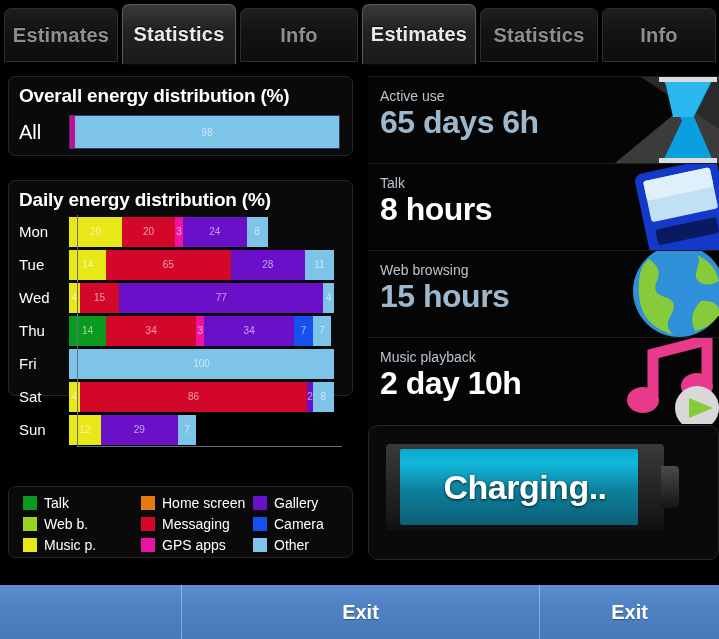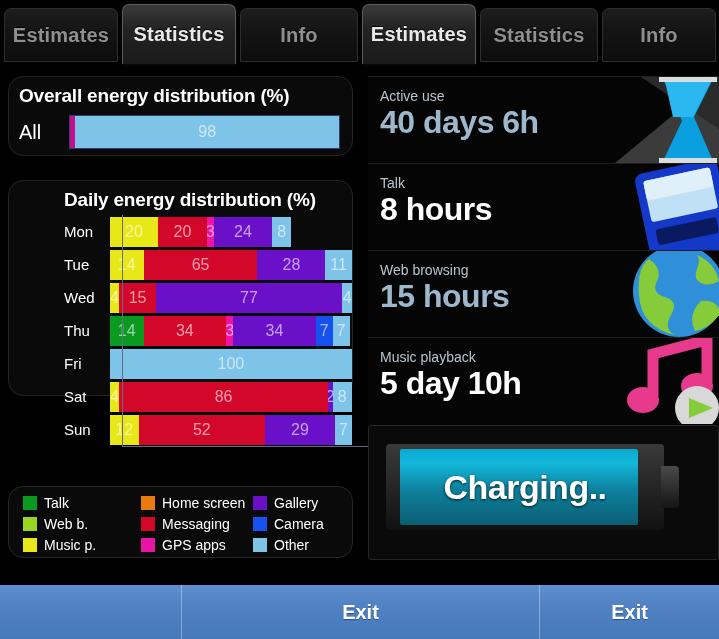--- a/index.html
+++ b/index.html
@@ -35,42 +35,42 @@
     color:#e9e9e9;
     z-index:3;
     box-shadow:0 0 4px rgba(255,255,255,.07);
   }
 
   
   .panel {
     position:absolute;
     background:#0a0a0a;
     border:1px solid #262626;
-    border-radius:15px;
+    border-radius:7px;
   }
   .panel-title {
     color:#fff; font-size:19px; font-weight:bold;
     padding:8px 0 4px 10px;
     letter-spacing:-.2px;
   }
 
   
   #overall-panel { left:8px; top:76px; width:345px; height:80px; }
   .overall-row { display:flex; align-items:center; padding:4px 12px 0 10px; }
   .overall-label { color:#fff; font-size:20px; width:50px; }
   .overall-bar {
     flex:1; height:34px; display:flex;
     border:1px solid #3a3a6a;
     background:#000;
   }
   .seg { height:100%; display:flex; align-items:center; justify-content:center;
-         font-size:16px; overflow:hidden;text-align:right; }
-
-  
-  #daily-panel { left:8px; top:180px; width:345px; height:216px;padding-left:45px; }
+         font-size:10px; overflow:hidden;text-align:right; }
+
+  
+  #daily-panel { left:8px; top:180px; width:345px; height:216px; }
   .chart-area { position:relative; margin-left:0; }
   .drow { display:flex; align-items:center; height:33px; }
   .dlabel { color:#fff; font-size:15px; width:60px; text-align:left; padding-left:10px; }
   .dbar { width:265px; height:30px; display:flex; }
   .chart-axis {
     position:absolute; left:68px; top:0; width:1px; height:100%;
     background:#6a6a88;
   }
   .chart-baseline {
     position:absolute; left:68px; width:265px; height:1px; background:#6a6a88;
@@ -94,21 +94,21 @@
     border-top:1px solid #1e1e1e;
     overflow:hidden;
   }
   .stat-label { position:absolute; left:12px; top:11px; font-size:14px; color:#b9c4ce; }
   .stat-value { position:absolute; left:12px; top:27px; font-size:32px; font-weight:bold; letter-spacing:-.5px; }
   .stat-art { position:absolute; right:0; top:0; width:118px; height:100%; }
 
   
   #battery-panel {
     position:absolute; left:368px; top:425px; width:351px; height:135px;
-    background:#0a0a0a; border:1px solid #262626; border-radius:3px;
+    background:#0a0a0a; border:1px solid #262626; border-radius:10px;
   }
   .battery {
     position:absolute; left:17px; top:18px; width:295px; height:86px;
   }
   .bat-body {
     position:absolute; left:0; top:0; width:278px; height:86px;
     border-radius:4px;
     background:linear-gradient(to bottom,#3a3a3a,#111);
   }
   .bat-fill {
@@ -235,21 +235,20 @@
             <div class="seg" style="width: 4%; background: rgb(232, 232, 24); color: rgba(255, 255, 255, 0.6);">4</div>
             <div class="seg" style="width: 86%; background: rgb(210, 7, 42); color: rgba(255, 255, 255, 0.6);">86</div>
             <div class="seg" style="width: 2%; background: rgb(106, 16, 200); color: rgba(255, 255, 255, 0.6);">2</div>
             <div class="seg" style="width: 8%; background: rgb(126, 195, 232); color: rgba(255, 255, 255, 0.6);">8</div>
           </div>
         </div>
         <div class="drow">
           <div class="dlabel">Sun</div>
           <div class="dbar">
             <div class="seg" style="width: 12%; background: rgb(232, 232, 24); color: rgba(255, 255, 255, 0.6);">12</div>
-            <div class="seg" style="width: 52%; background: rgb(210, 7, 42); color: rgba(255, 255, 255, 0.6);">52</div>
             <div class="seg" style="width: 29%; background: rgb(106, 16, 200); color: rgba(255, 255, 255, 0.6);">29</div>
             <div class="seg" style="width: 7%; background: rgb(126, 195, 232); color: rgba(255, 255, 255, 0.6);">7</div>
           </div>
         </div>
         <div class="chart-baseline" style="top: 231px;"></div>
       </div>
   </div>
 
   <div class="panel" id="legend-panel">
     <div class="legend-grid" id="legend-grid">
@@ -287,21 +286,21 @@
         </div>
         <div class="lg-item">
           <span class="lg-sw" style="background: rgb(126, 195, 232);"></span>
           <span class="lg-tx">Other</span>
         </div>
       </div>
   </div>
 
   <div class="stat" id="stat0" style="top:76px;">
     <div class="stat-label">Active use</div>
-    <div class="stat-value" id="sv0" style="color: rgb(157, 184, 204);">40 days 6h</div>
+    <div class="stat-value" id="sv0" style="color: rgb(157, 184, 204);">65 days 6h</div>
     <div class="stat-art">
       <svg viewBox="0 0 118 86" width="118" height="86">
         <polygon points="14,86 118,0 118,86" fill="#3b3b3b"></polygon>
         <polygon points="40,0 118,0 118,52" fill="#2a2a2a"></polygon>
         <path d="M62 2 L112 2 L93 40 L112 84 L62 84 L81 44 Z" fill="#0aa0e0"></path>
         <path d="M64 4 L110 4 L92 40 L72 40 Z" fill="#2bb8f0"></path>
         <rect x="58" y="0" width="58" height="5" fill="#d8dde0"></rect>
         <rect x="58" y="81" width="58" height="5" fill="#d8dde0"></rect>
       </svg>
     </div>
@@ -330,21 +329,21 @@
         <circle cx="78" cy="40" r="46" fill="#2f8fd8"></circle>
         <path d="M48 8 q14 10 8 22 q-6 12 8 16 q14 4 6 18 q-8 14 4 20 q-34 -8 -36 -40 q-2 -28 10 -36Z" fill="#86cc3a"></path>
         <path d="M96 4 q18 8 22 26 q-10 6 -18 2 q-8 -4 -4 -14 q4 -10 0 -14Z" fill="#86cc3a"></path>
         <path d="M100 50 q16 -2 20 12 q-12 16 -26 18 q-8 -16 6 -30Z" fill="#86cc3a"></path>
       </svg>
     </div>
   </div>
 
   <div class="stat" id="stat3" style="top:337px;">
     <div class="stat-label">Music playback</div>
-    <div class="stat-value" id="sv3" style="color: rgb(255, 255, 255);">5 day 10h</div>
+    <div class="stat-value" id="sv3" style="color: rgb(255, 255, 255);">2 day 10h</div>
     <div class="stat-art">
       <svg viewBox="0 0 118 86" width="118" height="86">
         <path d="M52 58 L52 16 L106 2 L106 44" stroke="#e83a8c" stroke-width="11" fill="none"></path>
         <ellipse cx="42" cy="62" rx="16" ry="13" fill="#e83a8c"></ellipse>
         <ellipse cx="96" cy="48" rx="16" ry="13" fill="#e83a8c"></ellipse>
         <circle cx="96" cy="70" r="22" fill="#d8d8d8"></circle>
         <polygon points="88,60 112,70 88,80" fill="#86cc3a"></polygon>
       </svg>
     </div>
   </div>

